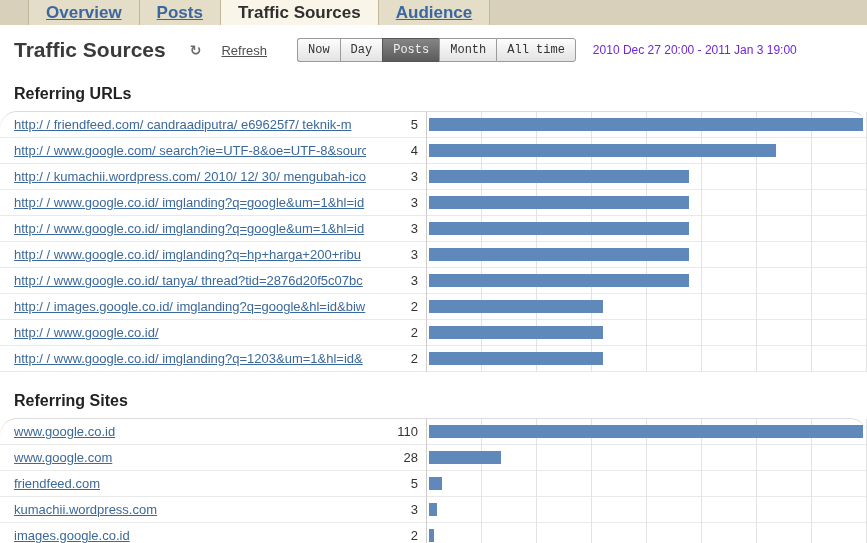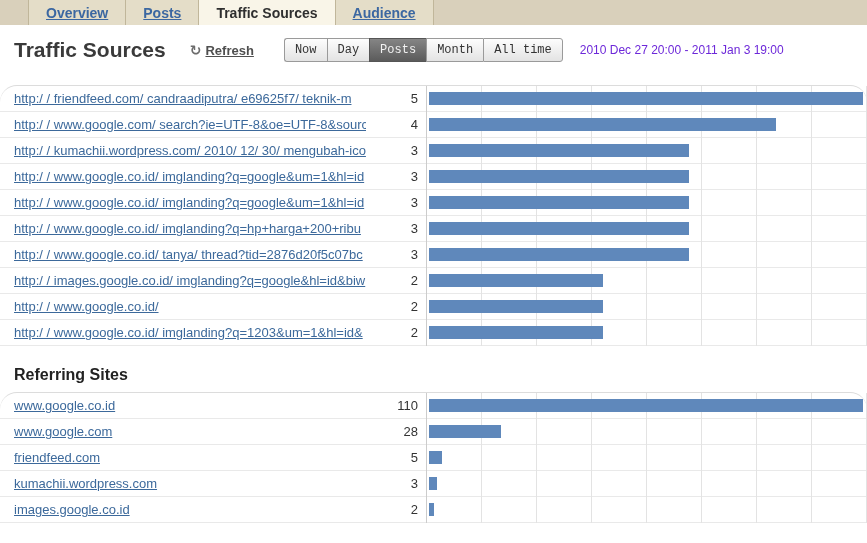--- a/index.html
+++ b/index.html
@@ -4,33 +4,33 @@
 <style>
   * { box-sizing: border-box; }
   html,body { margin:0; padding:0; }
   body {
     width:867px; height:543px; overflow:hidden; background:#fff;
     font-family:"Liberation Sans", sans-serif;
   }
   
   .tabbar { height:25px; background:#d9d0bb; display:flex; align-items:stretch; padding-left:28px; }
   .tab {
-    display:flex; align-items:center; padding:0 17px; font-size:14px; font-weight:bold;
+    display:flex; align-items:center; padding:0 17px; font-size:17px; font-weight:bold;
     background:#e4ddc8; border-right:1px solid #c0b69a; cursor:pointer;text-align:right;
   }
   .tab:first-child { border-left:1px solid #c0b69a; }
   .tab .tlink { color:#3b67a1; text-decoration:underline; }
   .tab.active { background:#f9f5e8; }
   .tab.active .tlink { color:#2f2f2f; text-decoration:none; }
   
   .header-row { display:flex; align-items:center; padding:12px 14px 8px 14px; height:46px; }
   h1 { font-size:21px; margin:0; color:#3a3a3a; font-weight:bold; }
   .refresh { margin-left:24px; display:flex; align-items:center; gap:4px; cursor:pointer; }
   .refresh-icon { font-family:"DejaVu Sans", sans-serif; font-size:14px; color:#6d6d6d; font-weight:bold; line-height:1; }
-  .refresh-label { font-size:13px; font-weight:bold; color:#4f4f4f; text-decoration:underline; }
+  .refresh-label { font-size:13px; font-weight:normal; color:#4f4f4f; text-decoration:underline;margin-left:16px; }
   .btn-group { margin-left:30px; display:flex; }
   .tbtn {
     font-size:12px; padding:4px 10px; border:1px solid #9a9a9a; border-right:none;
     background:linear-gradient(#fdfdfd,#e3e3e3); color:#333; cursor:pointer;
     font-family:Liberation Mono, monospace;
   }
   .tbtn:first-child { border-radius:3px 0 0 3px; }
   .tbtn:last-child { border-right:1px solid #9a9a9a; border-radius:0 3px 3px 0; }
   .tbtn.sel { background:linear-gradient(#858585,#5b5b5b); color:#f2f2f2; border-color:#555; }
   .date-range { margin-left:17px; font-size:12px; color:#6d28d9; }
@@ -79,20 +79,21 @@
     <button class="tbtn">Now</button>
     <button class="tbtn">Day</button>
     <button class="tbtn sel">Posts</button>
     <button class="tbtn">Month</button>
     <button class="tbtn">All time</button>
   </div>
   <span class="date-range">2010 Dec 27 20:00 - 2011 Jan 3 19:00</span>
 </div>
 
 <div class="sec">
+  <h2>Referring URLs</h2>
   <div class="table">
       <div class="row">
         <a class="url" href="#">http:/ / friendfeed.com/ candraadiputra/ e69625f7/ teknik-m</a>
         <span class="count">5</span>
         <div class="chart">
           <div class="bar" style="width: 434px; background: rgb(95, 136, 187);"></div>
         </div>
       </div>
       <div class="row">
         <a class="url" href="#">http:/ / www.google.com/ search?ie=UTF-8&amp;oe=UTF-8&amp;sourc</a>

